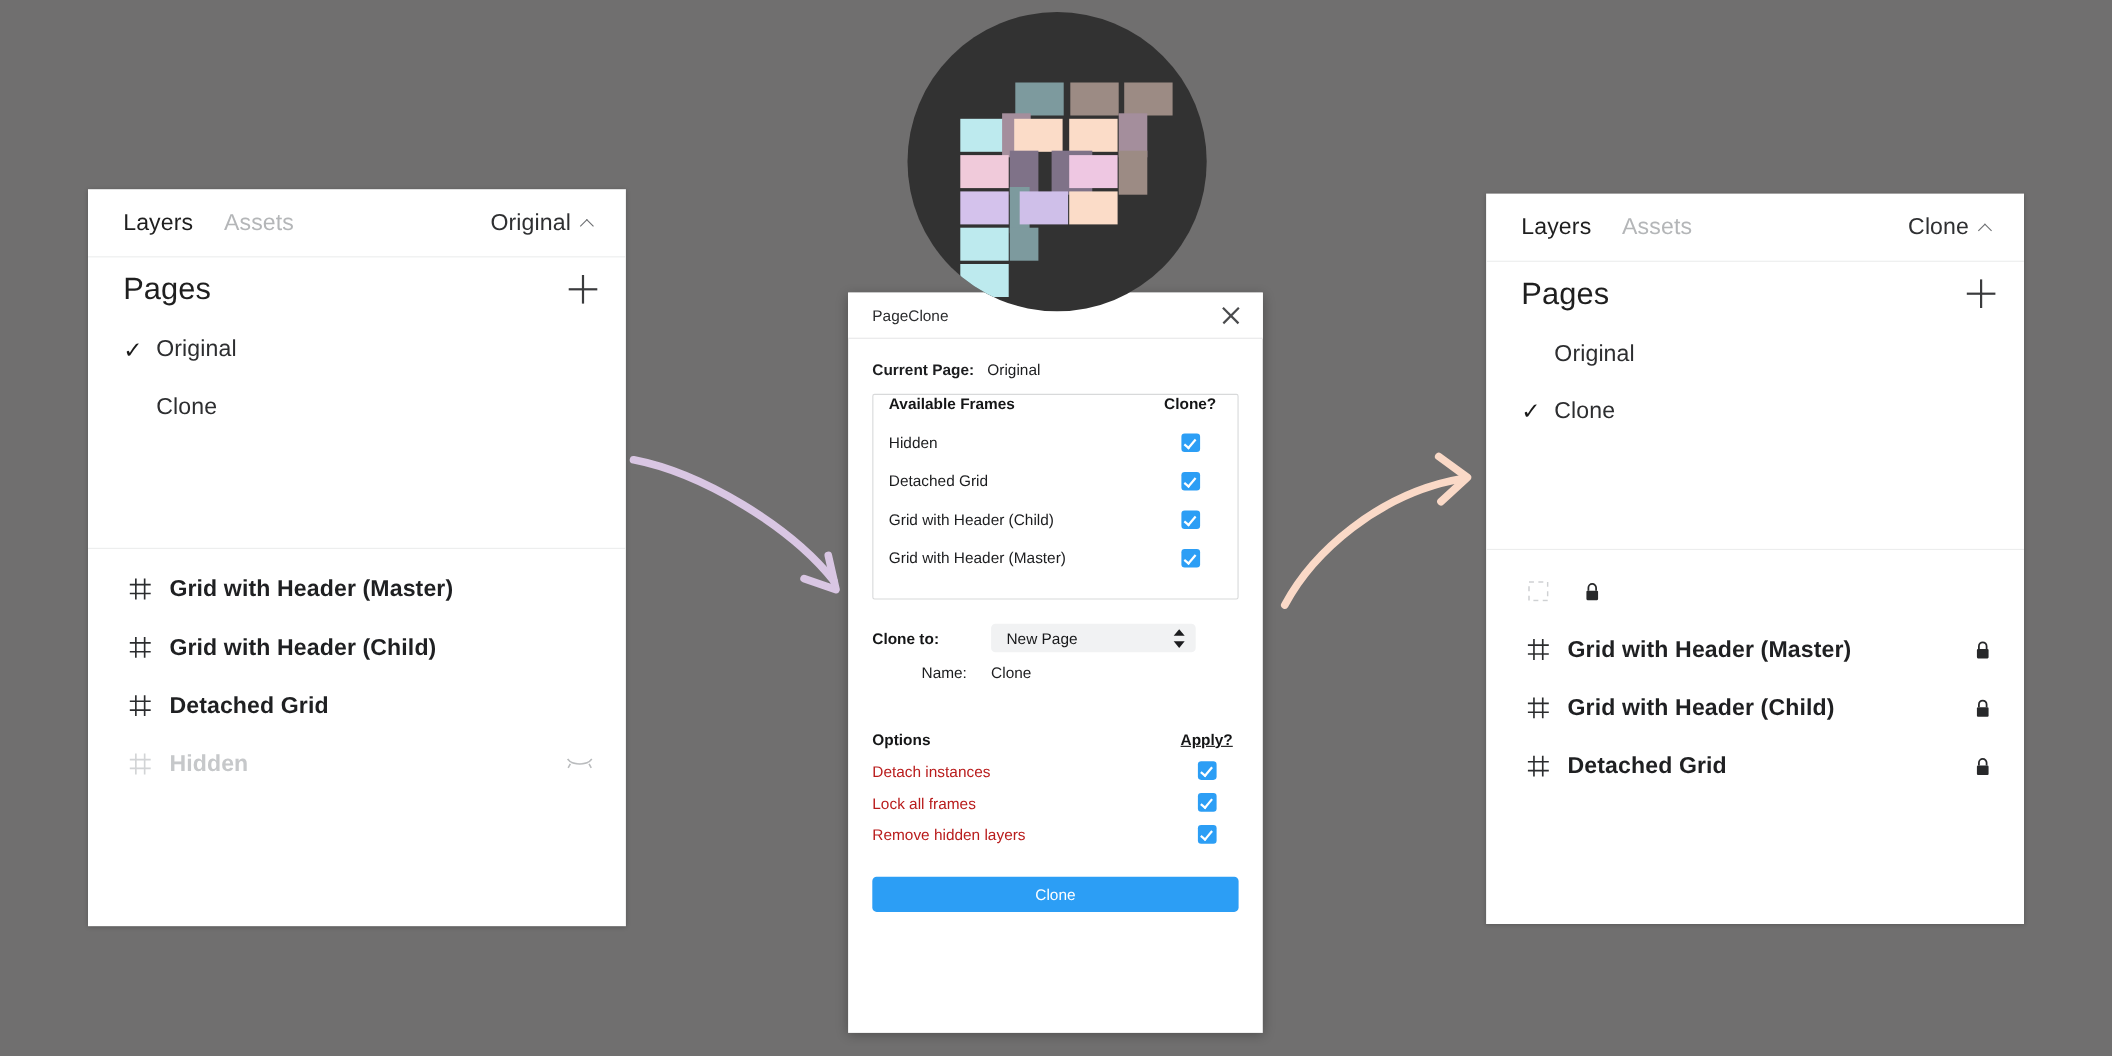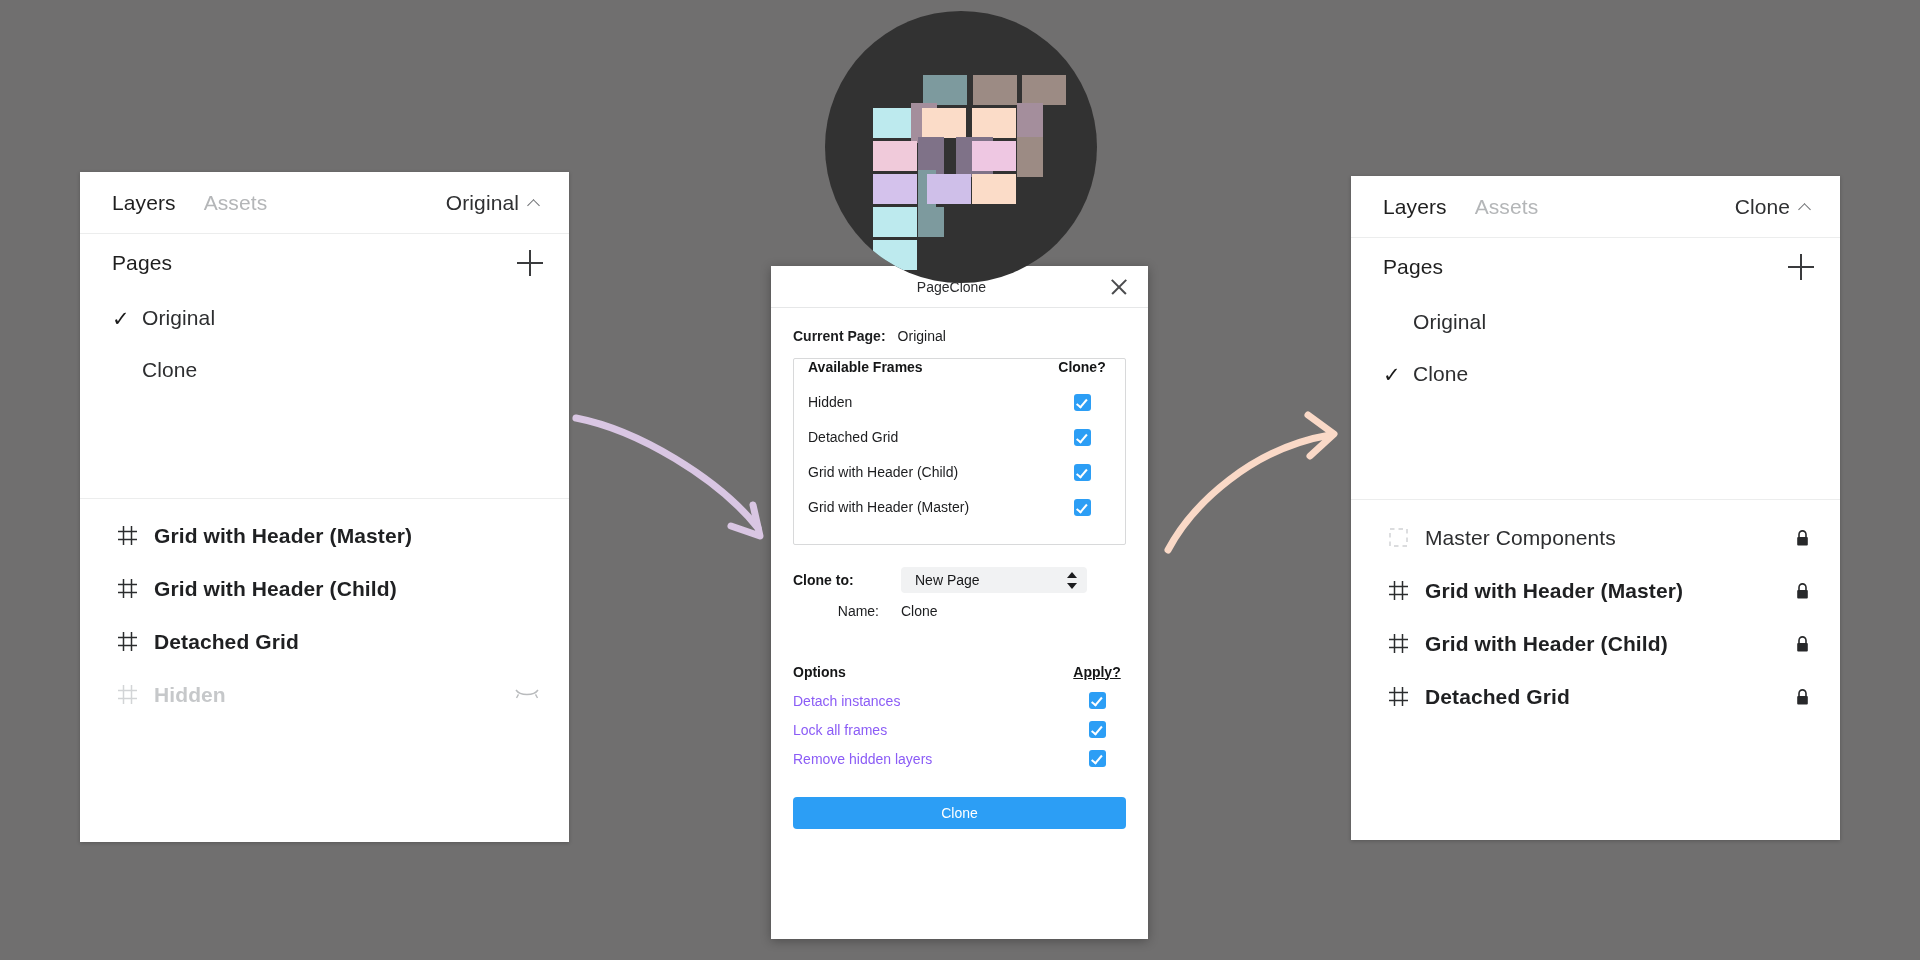--- a/index.html
+++ b/index.html
@@ -64,21 +64,21 @@
   }
 
   .pages-header {
     display: flex;
     align-items: center;
     height: 58px;
     padding: 0 26px 0 32px;
     box-sizing: border-box;
   }
   .pages-title {
-    font-size: 21px;
+    font-size: 28px;
     color: #1f1f1f;
     flex: 1;
     letter-spacing: 0.1px;
   }
   .plus-icon {
     width: 26px;
     height: 26px;
     position: relative;
   }
   .plus-icon::before, .plus-icon::after {
@@ -162,21 +162,20 @@
     border-bottom: 1px solid #e6e7e8;
     box-sizing: border-box;
     position: relative;
     z-index: 3;
     background: #fff;
   }
   .dialog-title {
     font-size: 14px;
     color: #2b2c2e;
     flex: 1;
-    text-align: center;
   }
   .close-icon {
     width: 18px; height: 18px;
     position: relative;
   }
   .close-icon::before, .close-icon::after {
     content: "";
     position: absolute;
     left: -1px; top: 8px;
     width: 20px; height: 1.5px;
@@ -272,21 +271,21 @@
   .stepper::after  { bottom: 0; border-top: 6px solid #1c1d1f; }
   .field-static { font-size: 14px; color: #1c1d1f; }
 
   .options-block { margin-top: 26px; }
   .options-head, .option-row {
     display: flex;
     align-items: center;
     height: 29px;
   }
   .options-head { font-weight: bold; font-size: 14px; color: #151617; margin-top: 38px; }
-  .option-row { font-size: 14px; color: #8b5cf6; }
+  .option-row { font-size: 14px; color: #b91c1c; }
   .opt-label { flex: 1; }
   .opt-check { width: 58px; display: flex; justify-content: center; text-decoration: underline; }
 
   .dialog-footer {
     padding: 24px 22px 22px 22px;
   }
   .primary-button {
     width: 100%;
     height: 32px;
     background: #2c9ef5;
@@ -438,21 +437,20 @@
   </div>
 
   <div class="panel-divider" style="margin-top:99px;"></div>
 
   <div class="layer-row component" style="margin-top:11px;">
     <span class="layer-icon">
       <svg width="19" height="19" viewBox="0 0 19 19" aria-hidden="true">
         <rect x="1" y="1" width="17" height="17" fill="none" stroke="#cfd1d3" stroke-width="1.4" stroke-dasharray="4.5 4"></rect>
       </svg>
     </span>
-    <span class="layer-name">Master Components</span>
     <span class="layer-trail">
       <svg width="15" height="18" viewBox="0 0 15 18" aria-hidden="true">
         <path d="M4 8 V5.4 a3.5 3.5 0 0 1 7 0 V8" fill="none" stroke="#27282a" stroke-width="1.6"></path>
         <rect x="2.2" y="8" width="10.6" height="8.6" rx="1" fill="#27282a"></rect>
       </svg>
     </span>
   </div>
 
   <div class="layer-row">
     <span class="layer-icon">

